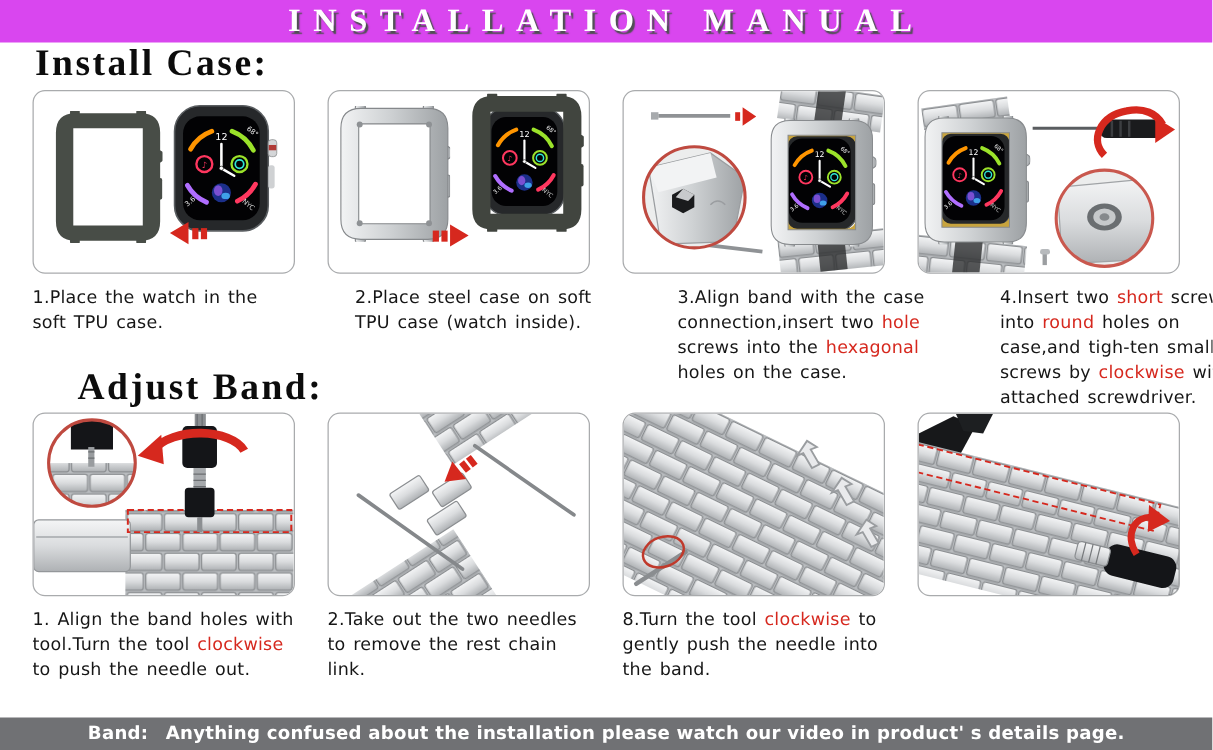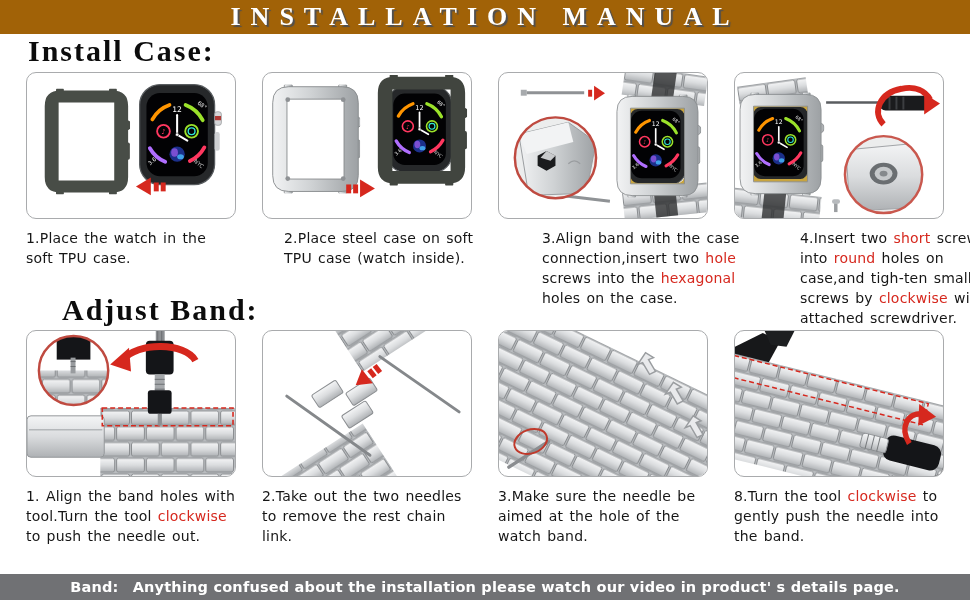--- a/index.html
+++ b/index.html
@@ -2,21 +2,21 @@
 <html><head>
 <meta charset="utf-8">
 <style>
   html,body{margin:0;padding:0;}
   body{
     width:970px;height:600px;overflow:hidden;background:#ffffff;
     font-family:"DejaVu Sans","Liberation Sans",sans-serif;
     display:flex;flex-direction:column;
   }
   .banner{
-    height:34px;flex:0 0 34px;background:#a16207;
+    height:34px;flex:0 0 34px;background:#d946ef;
     display:flex;align-items:center;justify-content:center;
   }
   .banner-title{
     font-family:"Liberation Serif","DejaVu Serif",serif;
     font-weight:700;font-size:26px;color:#ffffff;letter-spacing:10px;
     text-shadow:2px 2px 1px #4e4f52;white-space:nowrap;
   }
   .content{flex:1;padding:0 26px;display:flex;flex-direction:column;}
   .section-heading{
     font-family:"Liberation Serif","DejaVu Serif",serif;
@@ -340,21 +340,20 @@
           <path d="M176,114 C166,98 174,82 190,84" stroke="#d6281e" stroke-width="5.5" fill="none"></path>
           <polygon points="186,74 203,87 185,96" fill="#d6281e"></polygon>
         </g>
       </svg>
     </div>
   </div>
 
   <div class="caps caps2">
     <div class="caption"><span>1. Align the band holes with tool.Turn the tool </span><span class="red">clockwise</span><span> to push the needle out.</span></div>
     <div class="caption"><span>2.Take out the two needles to remove the rest chain link.</span></div>
-    <div class="caption"><span>3.Make sure the needle be aimed at the hole of the watch band.</span></div>
     <div class="caption"><span>8.Turn the tool </span><span class="red">clockwise</span><span> to gently push the needle into the band.</span></div>
   </div>
 
 </div>
 
 <div class="notebar">
   <span class="note-label">Band:</span>
   <span>Anything confused about the installation please watch our video in product' s details page.</span>
 </div>
 

